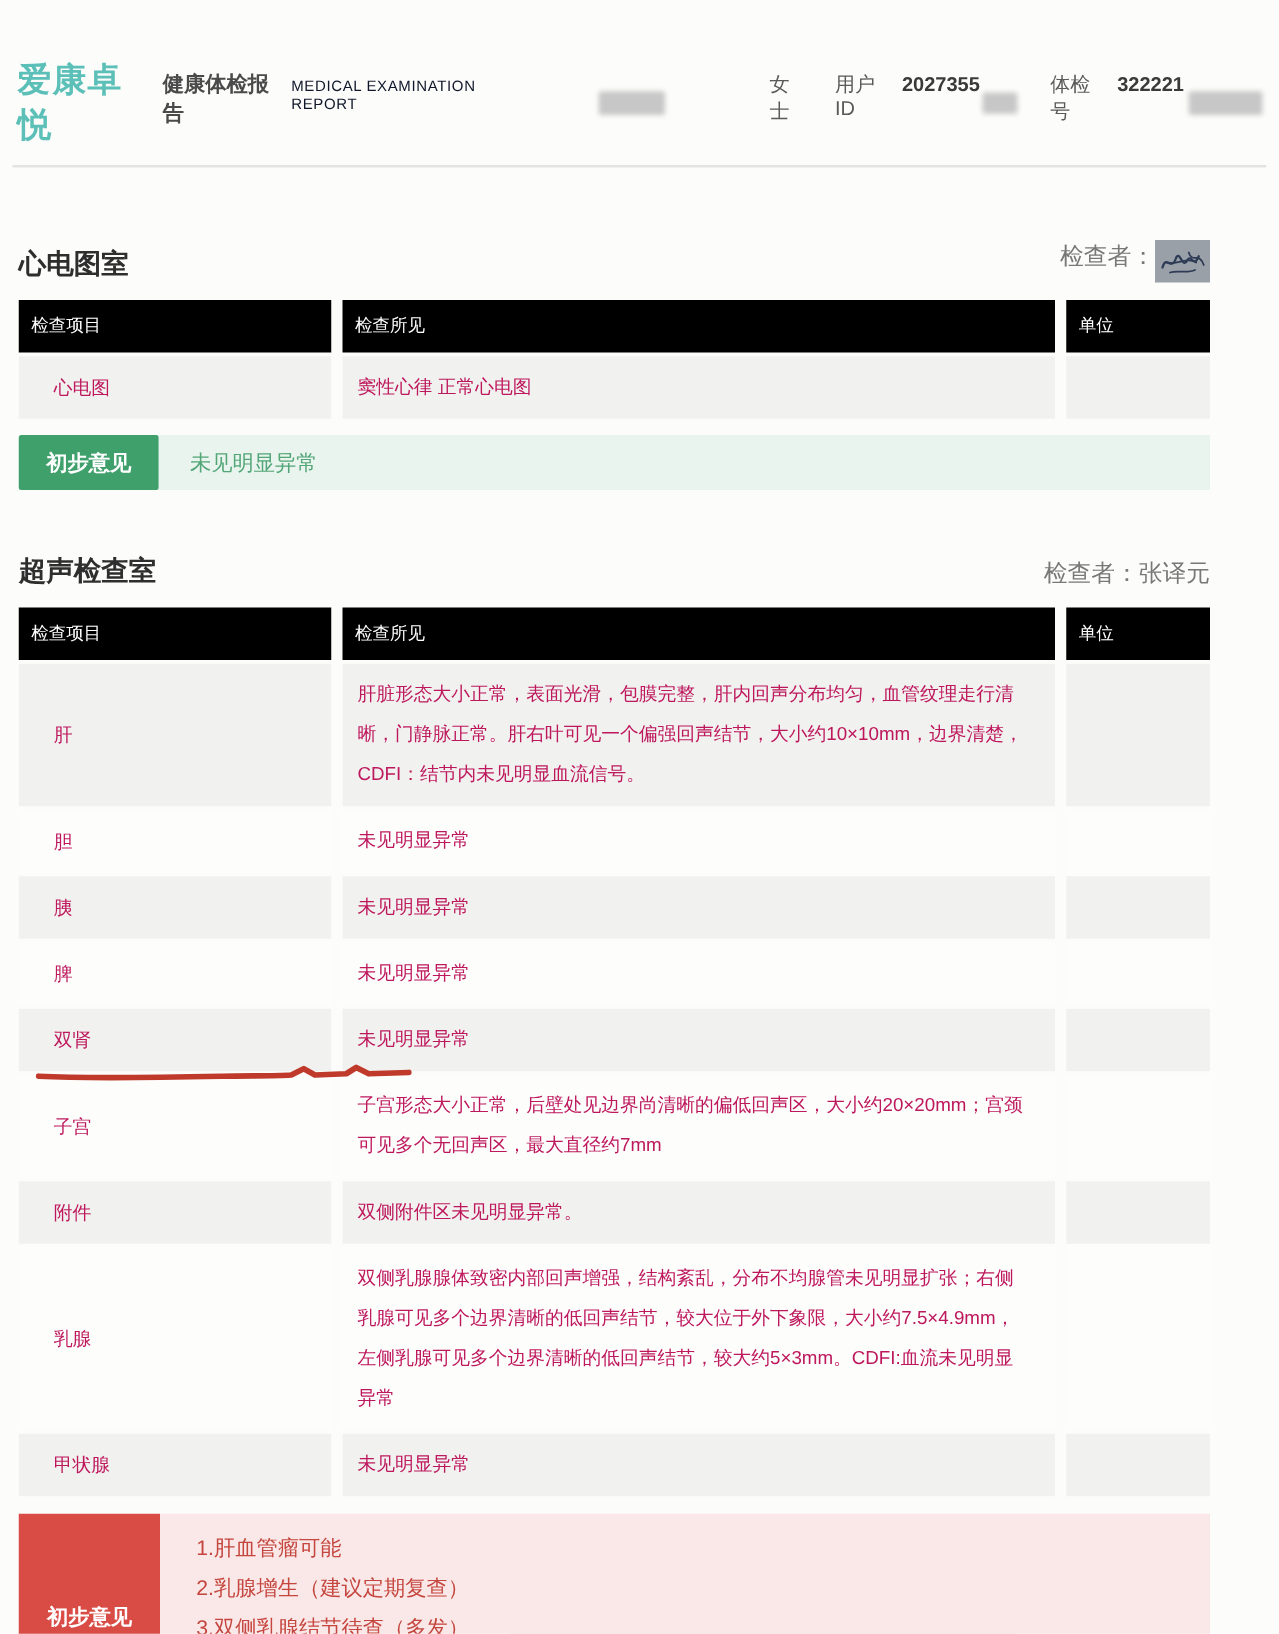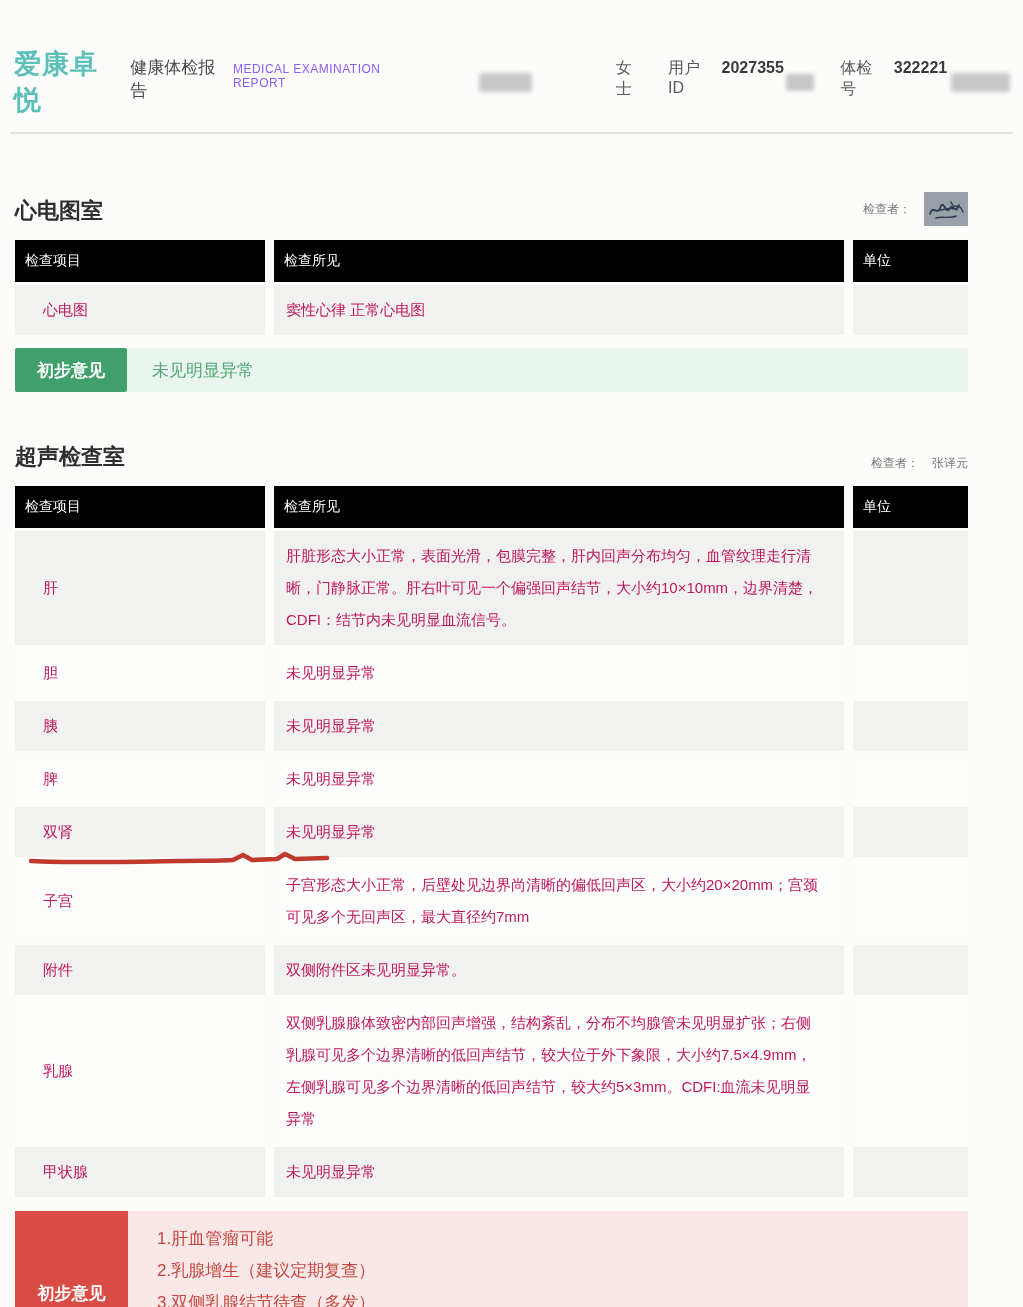--- a/index.html
+++ b/index.html
@@ -5,39 +5,39 @@
   * { margin:0; padding:0; box-sizing:border-box; }
   html,body { width:1023px; height:1307px; overflow:hidden; background:#fcfcfb;
     font-family:"Liberation Sans","DejaVu Sans",sans-serif; color:#3c3c3c; }
 
   .page { position:relative; width:1023px; height:952px; }
 
   
   .report-header { display:flex; align-items:baseline; padding:46px 13px 0 14px; }
   .hr-line { border-bottom:2px solid #e3e3e1; margin:14px 10px 0 10px; }
   .brand { font-size:27px; font-weight:bold; color:#5cc0b8; letter-spacing:1px; }
-  .title-cn { font-size:17px; font-weight:normal; color:#4a4a4a; margin-left:10px; }
-  .title-en { font-size:12px; color:#8b5cf6; margin-left:6px; letter-spacing:.5px; }
+  .title-cn { font-size:17px; font-weight:bold; color:#4a4a4a; margin-left:10px; }
+  .title-en { font-size:12px; color:#0f172a; margin-left:6px; letter-spacing:.5px; }
   .blur-chip { display:inline-block; background:#c7c7c7; filter:blur(2px); border-radius:2px; vertical-align:middle; }
   .chip-name { width:56px; height:19px; margin-left:52px; align-self:center; }
   .chip-uid { width:30px; height:17px; margin-left:2px; align-self:center; }
   .chip-exam { width:62px; height:19px; margin-left:4px; align-self:center; }
   .meta { font-size:16px; color:#5a5a5a; }
   .meta.gap { margin-left:84px; }
   .meta.gap2 { margin-left:22px; }
   .meta.gap3 { margin-left:26px; }
   .meta-val { font-size:16px; font-weight:bold; color:#3a3a3a; margin-left:8px; }
 
   
   .section-head { display:flex; justify-content:space-between; align-items:flex-end;
     margin:0 55px 0 15px; }
   .section-head.first { margin-top:58px; }
   .section-head.second { margin-top:50px; }
   .section-title { font-size:22px; font-weight:bold; color:#2e2e2e; }
-  .examiner { font-size:12px; color:#787878; display:flex; align-items:center; gap:13px; }
+  .examiner { font-size:19px; color:#787878; display:flex; align-items:flex-start; gap:0; }
   .sig-box { width:44px; height:34px; background:#9aa0a8; display:inline-block; }
 
   
   .table { margin:14px 55px 0 15px; }
   .tr { display:grid; grid-template-columns:250px 570px 1fr; column-gap:9px; margin-bottom:3px; }
   .th { background:#000000; color:#fff; font-size:14px; height:42px; display:flex;
     align-items:center; padding-left:10px; }
   .td { background:#fdfdfc; font-size:15px; color:#be185d; min-height:50px; display:flex;
     align-items:center; }
   .td.item { padding-left:28px; }

